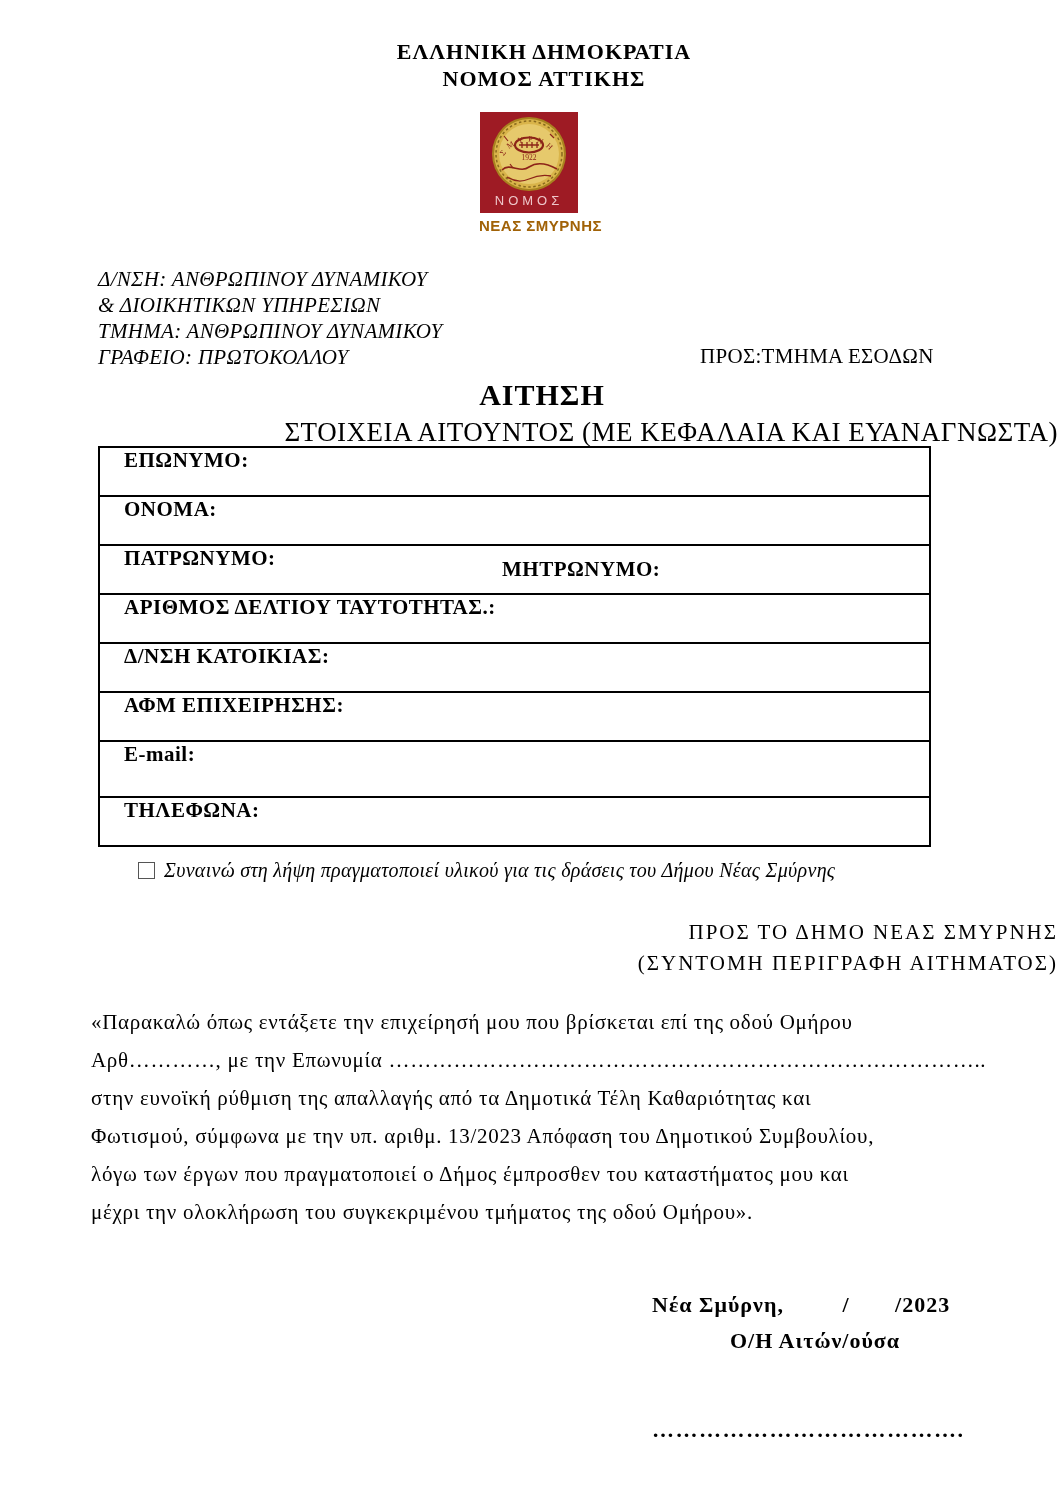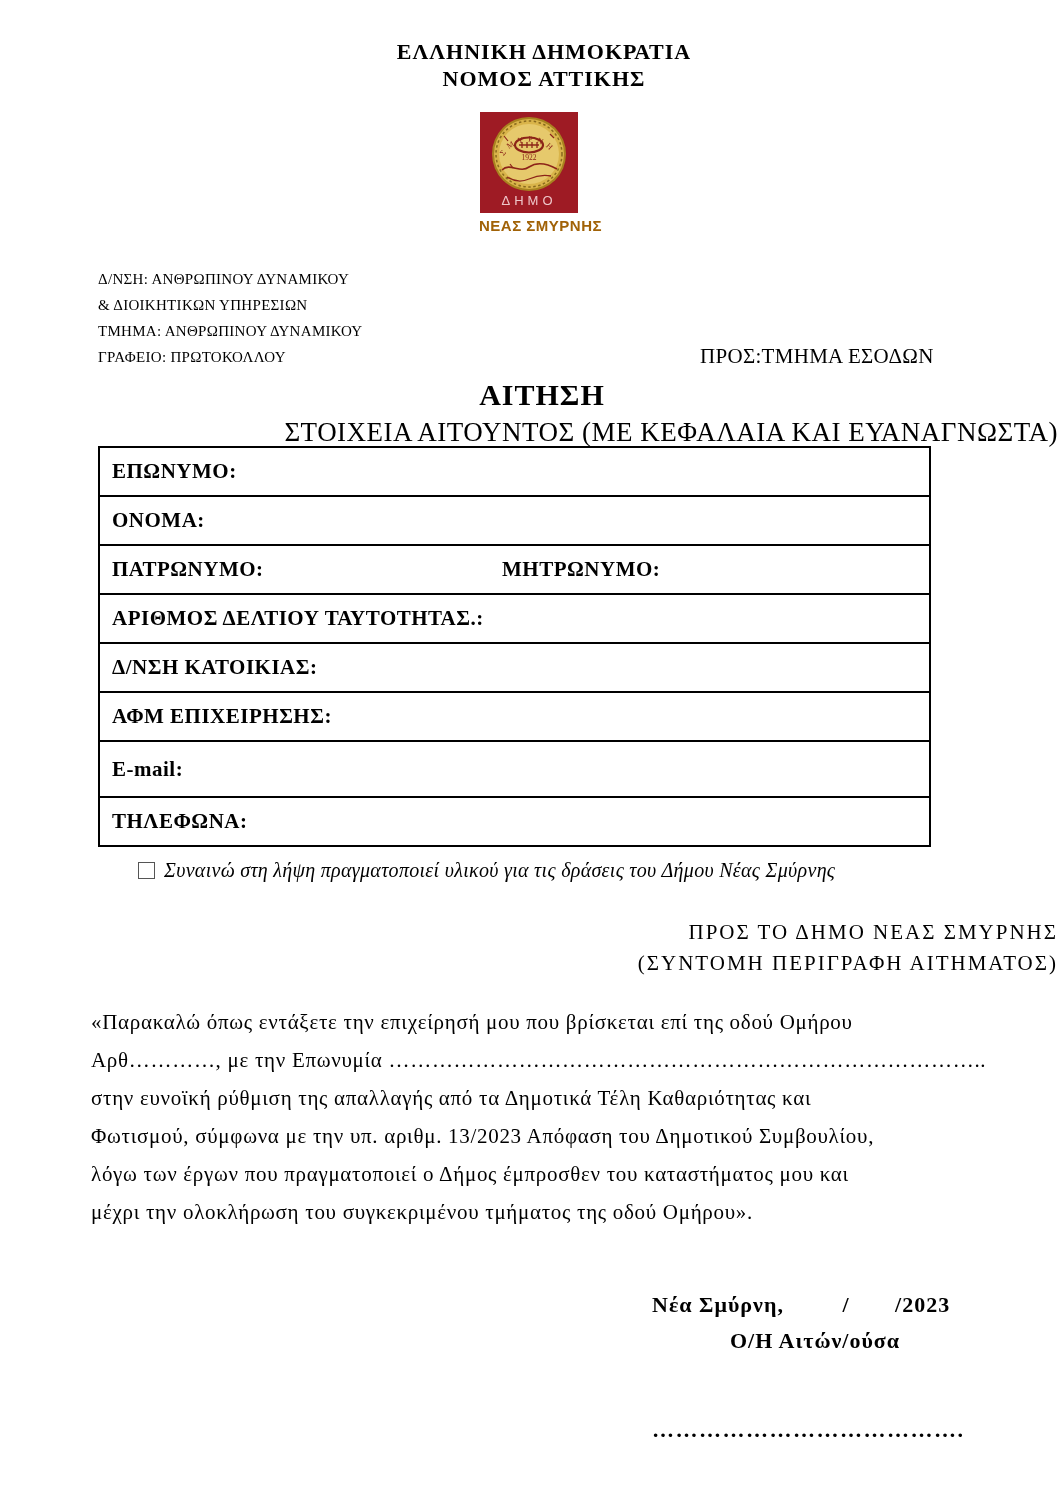--- a/index.html
+++ b/index.html
@@ -15,34 +15,34 @@
   
   .logo { position:absolute; top:112px; left:479px; width:100px; text-align:center; }
   .logo-square { position:relative; width:98px; height:101px; margin:0 auto; background:#9e1b24; }
   .logo-square svg { display:block; }
   .logo-dimos { position:absolute; bottom:5px; left:0; width:100%; text-align:center;
     color:#eec6c9; font-family:"Liberation Sans", sans-serif; font-size:13px; letter-spacing:4px; }
   .logo-caption { margin-top:4px; color:#a16207; font-family:"Liberation Sans", sans-serif;
     font-weight:bold; font-size:15px; letter-spacing:0.5px; white-space:nowrap; }
 
   
-  .dept { position:absolute; top:266px; left:98px; font-size:15px; line-height:26px; letter-spacing:0.3px; }
+  .dept { position:absolute; top:266px; left:98px; font-size:21px; line-height:26px; letter-spacing:0.3px;font-style:italic; }
   .dept-to { position:absolute; top:344px; left:700px; font-size:21px; letter-spacing:0.3px; }
 
   
   .form-title { position:absolute; top:378px; left:0; width:100%; text-align:center;
     font-size:30px; font-weight:bold; letter-spacing:1px;padding-left:13px; }
   .form-subtitle { position:absolute; top:417px; left:0; width:100%; text-align:right;
     font-size:27px; letter-spacing:0.5px; }
 
   
   .fields-table { position:absolute; top:446px; left:98px; width:833px;
     border:2px solid #000; box-sizing:border-box; }
   .field-row { position:relative; height:47px; border-top:2px solid #000;
-    display:flex; align-items:center; padding-left:12px;
+    display:flex; padding-left:24px;
     font-weight:bold; font-size:21px; letter-spacing:0.5px; background:#fff; }
   .field-row:first-child { border-top:none; }
   .field-row.tall { height:54px; }
   .second-label { position:absolute; left:402px; top:0; height:100%;
     display:flex; align-items:center; }
 
   
   .consent { position:absolute; top:859px; left:138px; display:flex; align-items:center;
     font-size:20px; font-style:italic; letter-spacing:0.3px; }
   .checkbox { width:15px; height:15px; border:1.5px solid #555; margin-right:9px;
@@ -87,21 +87,21 @@
         <text font-size="8" fill="#8c2418" letter-spacing="4">
           <textPath href="#rimArc" startOffset="4">ΣΜΥΡΝΗ</textPath>
         </text>
         <ellipse cx="49" cy="33" rx="14" ry="7.5" fill="none" stroke="#8c2418" stroke-width="2.2"></ellipse>
         <path d="M 39 33 h 20 M 42 30 v 6 M 47 30 v 6 M 52 30 v 6 M 57 30 v 6" stroke="#8c2418" stroke-width="1.3" fill="none"></path>
         <text x="49" y="48" text-anchor="middle" font-size="7.5" fill="#8c2418" font-family="Liberation Serif, serif">1922</text>
         <path d="M 22 58 C 30 50 40 62 49 55 C 58 49 68 52 77 57" stroke="#8c2418" stroke-width="1.6" fill="none"></path>
         <path d="M 27 65 q 11 7 22 2 t 22 -3" stroke="#8c2418" stroke-width="1.3" fill="none"></path>
         <path d="M 24 24 l 4 5 M 70 22 l 4 4 M 30 52 l 3 4" stroke="#8c2418" stroke-width="1.2" fill="none"></path>
       </svg>
-      <div class="logo-dimos">ΔΗΜΟ</div>
+      <div class="logo-dimos">ΝΟΜΟΣ</div>
     </div>
     <div class="logo-caption">ΝΕΑΣ ΣΜΥΡΝΗΣ</div>
   </div>
 
   <div class="dept">
     <div>Δ/ΝΣΗ: ΑΝΘΡΩΠΙΝΟΥ ΔΥΝΑΜΙΚΟΥ</div>
     <div>&amp; ΔΙΟΙΚΗΤΙΚΩΝ ΥΠΗΡΕΣΙΩΝ</div>
     <div>ΤΜΗΜΑ: ΑΝΘΡΩΠΙΝΟΥ ΔΥΝΑΜΙΚΟΥ</div>
     <div>ΓΡΑΦΕΙΟ: ΠΡΩΤΟΚΟΛΛΟΥ</div>
   </div>

